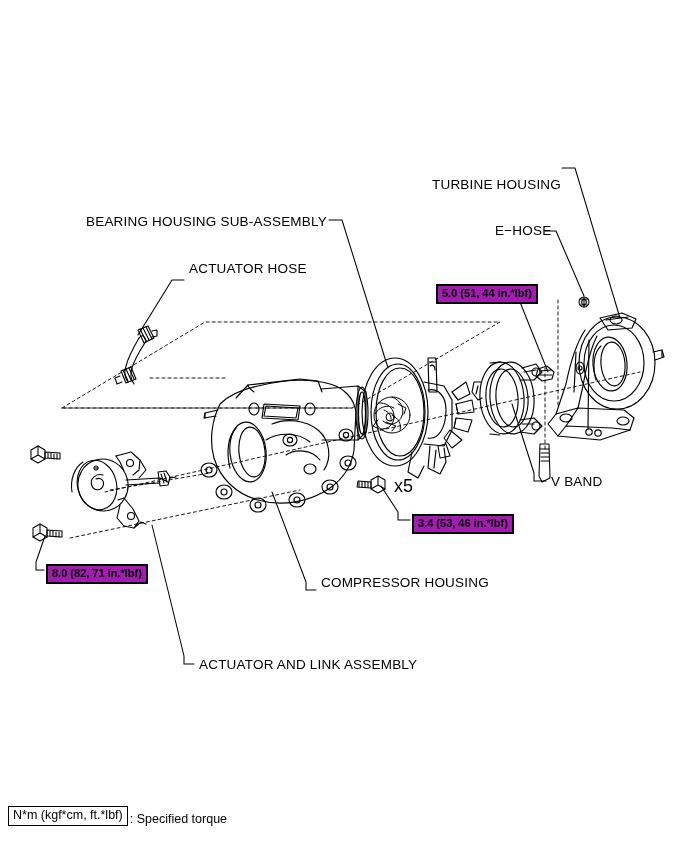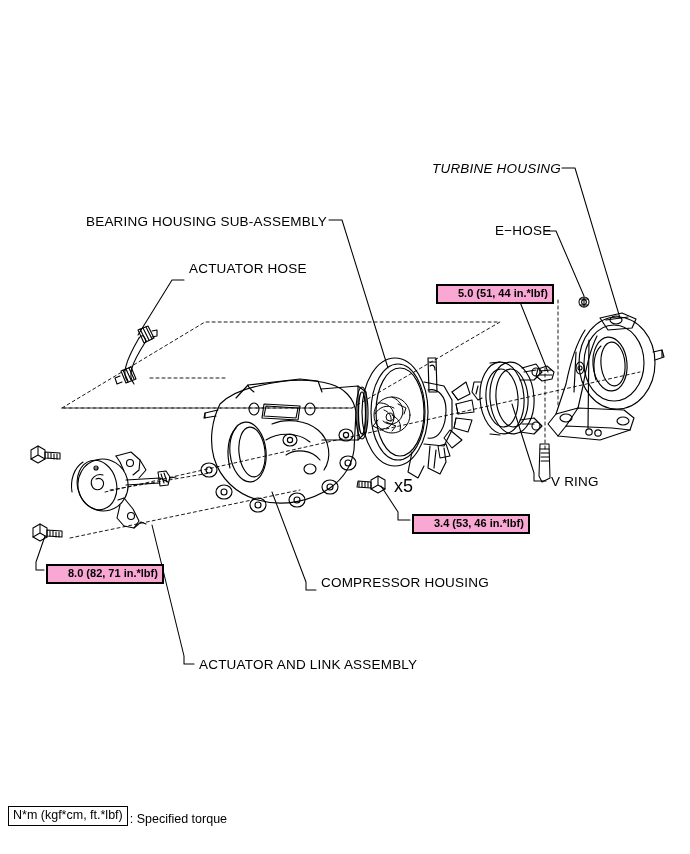--- a/index.html
+++ b/index.html
@@ -19,22 +19,22 @@
     color:#000;
     line-height:1;
   }
   .torque{
     position:absolute;
     font-family:"Liberation Sans", sans-serif;
     font-size:11px;
     font-weight:bold;
     white-space:nowrap;
     border:2px solid #000;
-    background:#f9a8d4;
-    padding:2px 4px 3px 20px;
+    background:#a21caf;
+    padding:2px 4px 3px 4px;
     line-height:1;
     color:#000;
   }
   .xmark{
     position:absolute;
     font-family:"Liberation Sans", sans-serif;
     font-size:18px;
     white-space:nowrap;
   }
   #legend{
@@ -311,25 +311,25 @@
       <g stroke-width="1.05">
         <path d="M371 480 L378 476 L385 480 L385 489 L378 493 L371 489 Z"></path>
         <path d="M378 476 L378 485 L385 489 M378 485 L371 489"></path>
         <path d="M371 482 L358 481 L357 487 L371 488 Z"></path>
         <path d="M368 482 L368 487 M365 482 L365 487 M362 482 L362 487 M359 482 L359 487"></path>
       </g>
 
     </g>
   </svg>
 
-  <div class="lbl" style="left:432px;top:162px;font-style:italic;">TURBINE HOUSING</div>
+  <div class="lbl" style="left:432px;top:178px;">TURBINE HOUSING</div>
   <div class="lbl" style="left:86px;top:215px;text-align:right;">BEARING HOUSING SUB-ASSEMBLY</div>
   <div class="lbl" style="left:495px;top:224px;">E−HOSE</div>
   <div class="lbl" style="left:189px;top:262px;">ACTUATOR HOSE</div>
-  <div class="lbl" style="left:551px;top:475px;">V RING</div>
+  <div class="lbl" style="left:551px;top:475px;">V BAND</div>
   <div class="lbl" style="left:321px;top:576px;">COMPRESSOR HOUSING</div>
   <div class="lbl" style="left:199px;top:658px;">ACTUATOR AND LINK ASSEMBLY</div>
 
   <div class="torque" style="left:436px;top:284px;">5.0 (51, 44 in.*lbf)</div>
   <div class="torque" style="left:412px;top:514px;">3.4 (53, 46 in.*lbf)</div>
   <div class="torque" style="left:46px;top:564px;">8.0 (82, 71 in.*lbf)</div>
 
   <div class="xmark" style="left:394px;top:476px;">x5</div>
 
   <div id="legend">

